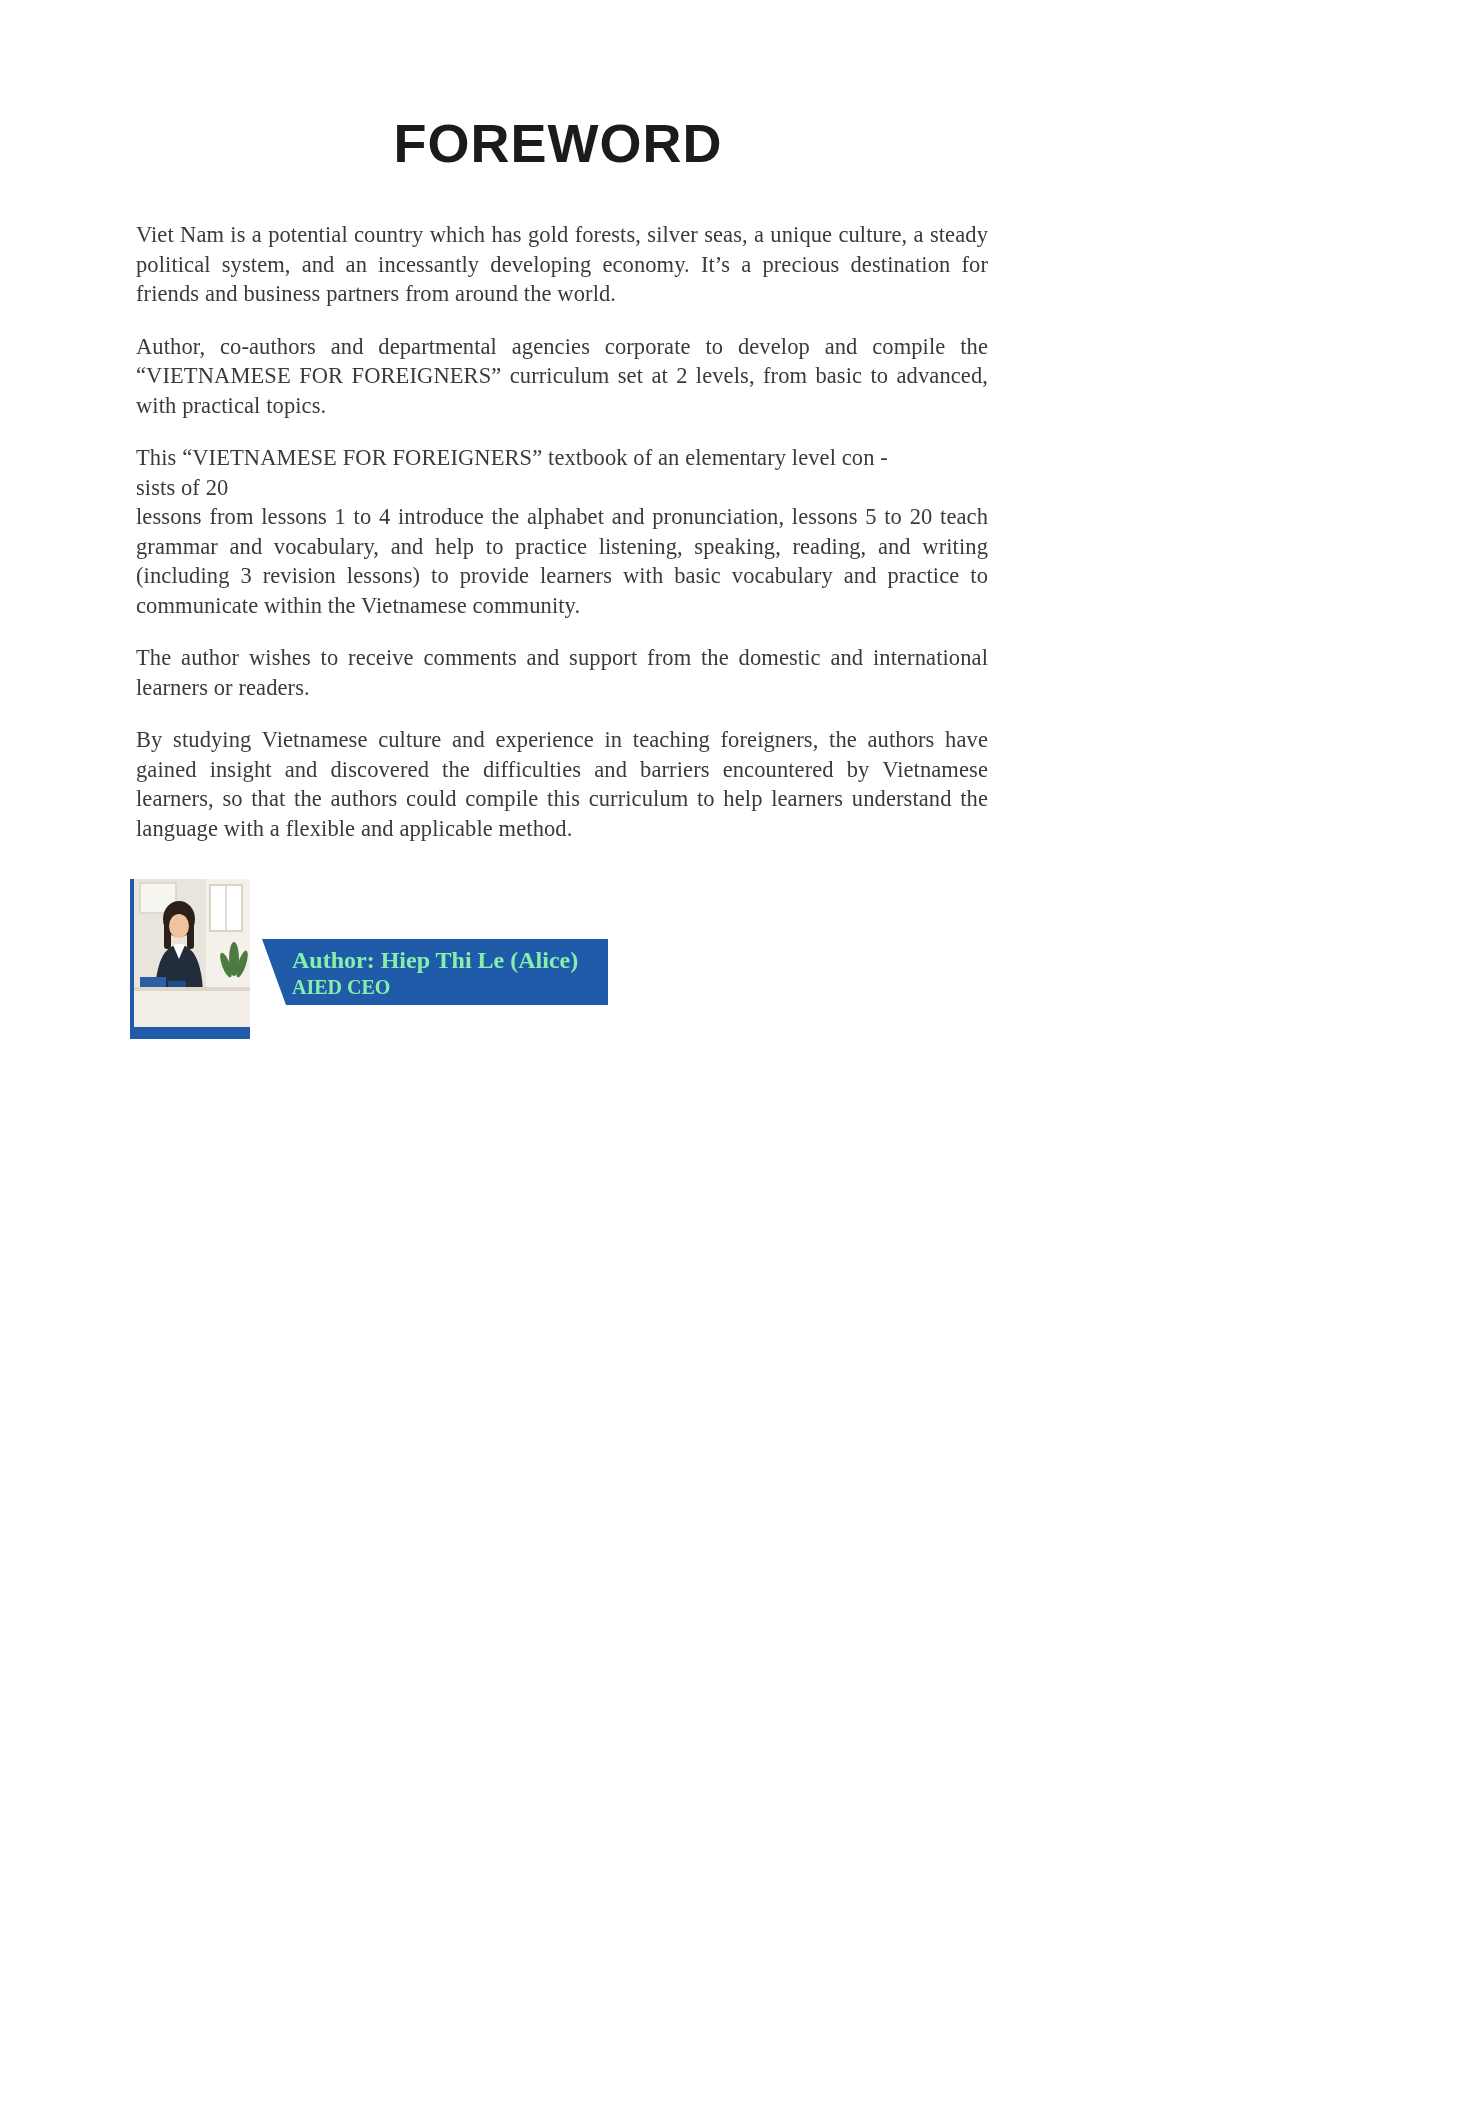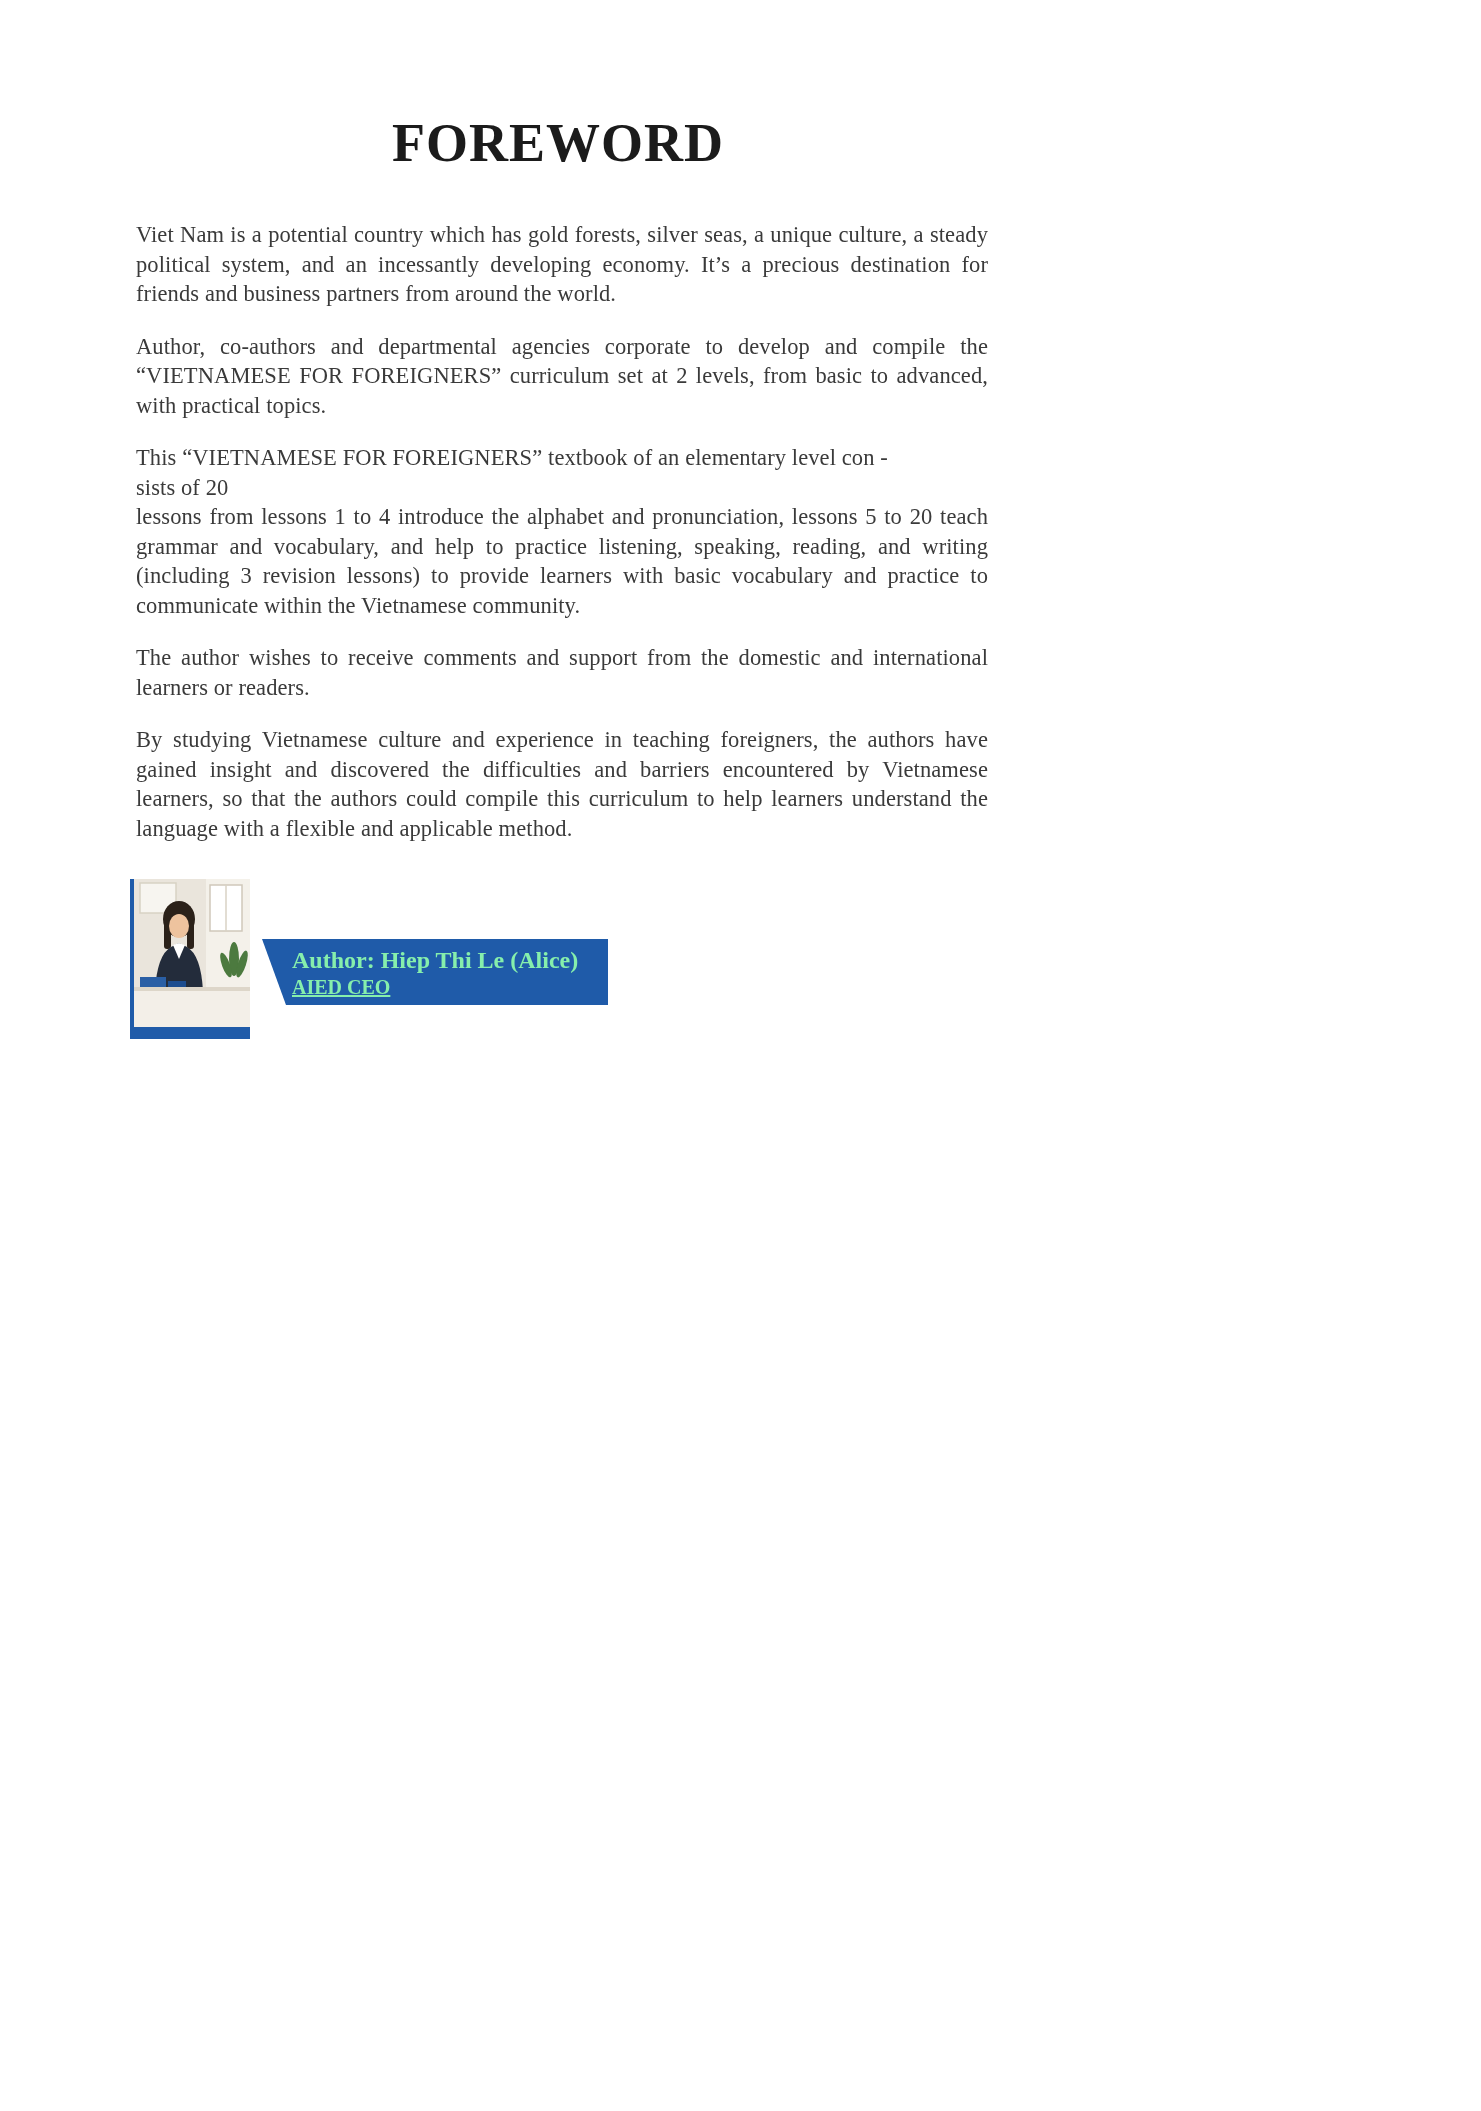--- a/index.html
+++ b/index.html
@@ -13,21 +13,21 @@
     color: var(--body-text, #3a3a3a);
     overflow: hidden;
   }
   .content {
     position: absolute;
     left: 128px;
     top: 0;
     width: 860px;
   }
   .title {
-    font-family: Liberation Serif, serif;
+    font-family: Liberation Sans, sans-serif;
     font-weight: 700;
     font-size: 54px;
     letter-spacing: 1px;
     color: var(--title-text, #1b1b1b);
     text-align: center;
     margin: 112px 0 46px 0;
   }
   .para {
     font-size: 22.5px;
     line-height: 29.5px;
@@ -70,21 +70,20 @@
     font-size: 24px;
     line-height: 29px;
     white-space: nowrap;
   }
   .banner-line2 {
     font-family: "Liberation Serif", serif;
     font-weight: 700;
     font-size: 20px;
     line-height: 25px;
     white-space: nowrap;
-    text-decoration: underline;
   }
 </style>
 </head>
 <body>
 
 <div class="page">
   <main class="content">
 
     <h1 class="title">FOREWORD</h1>
 

